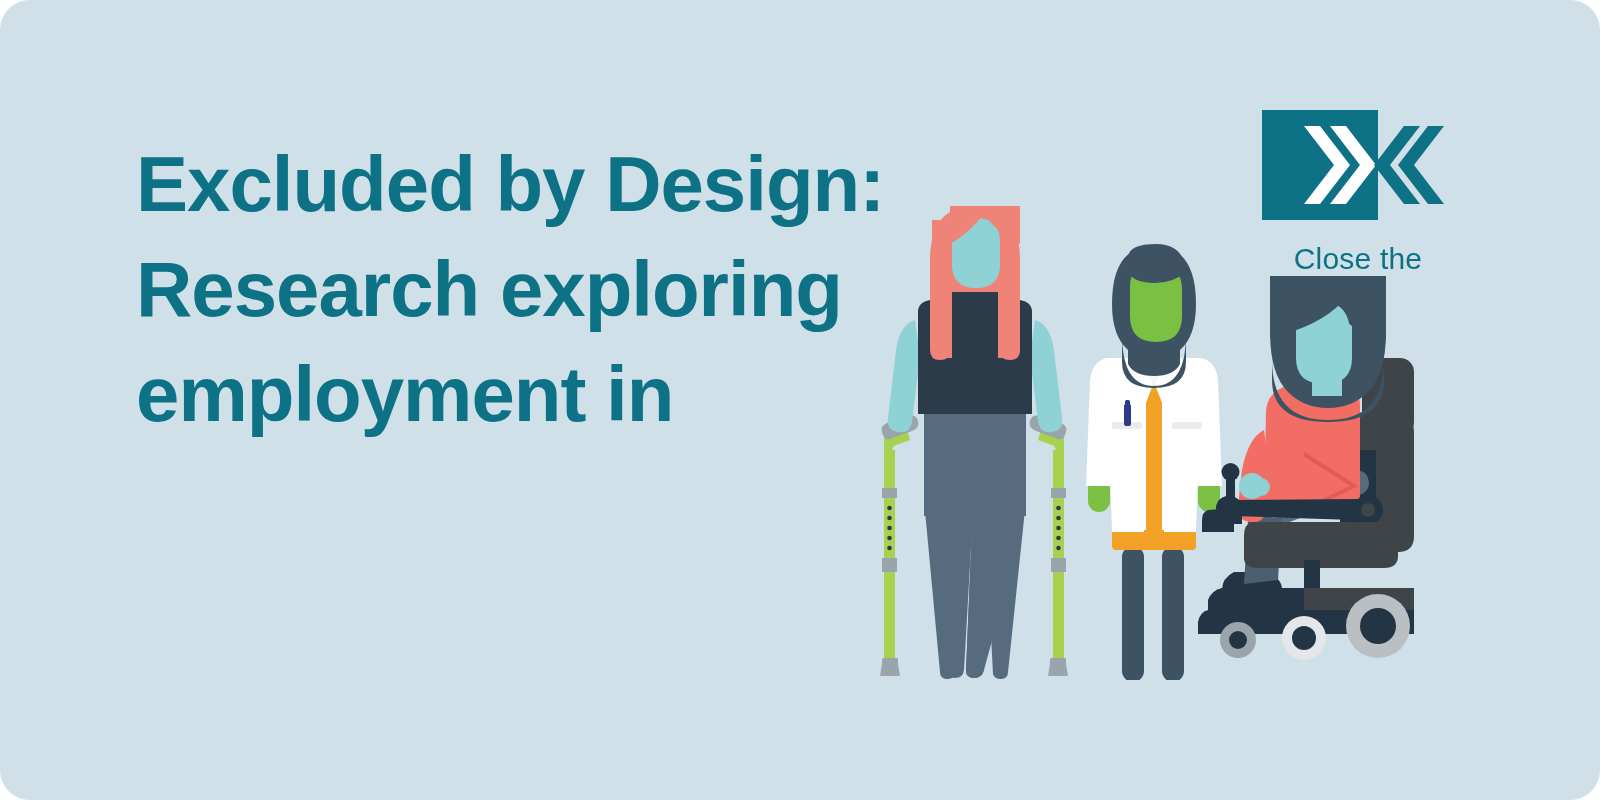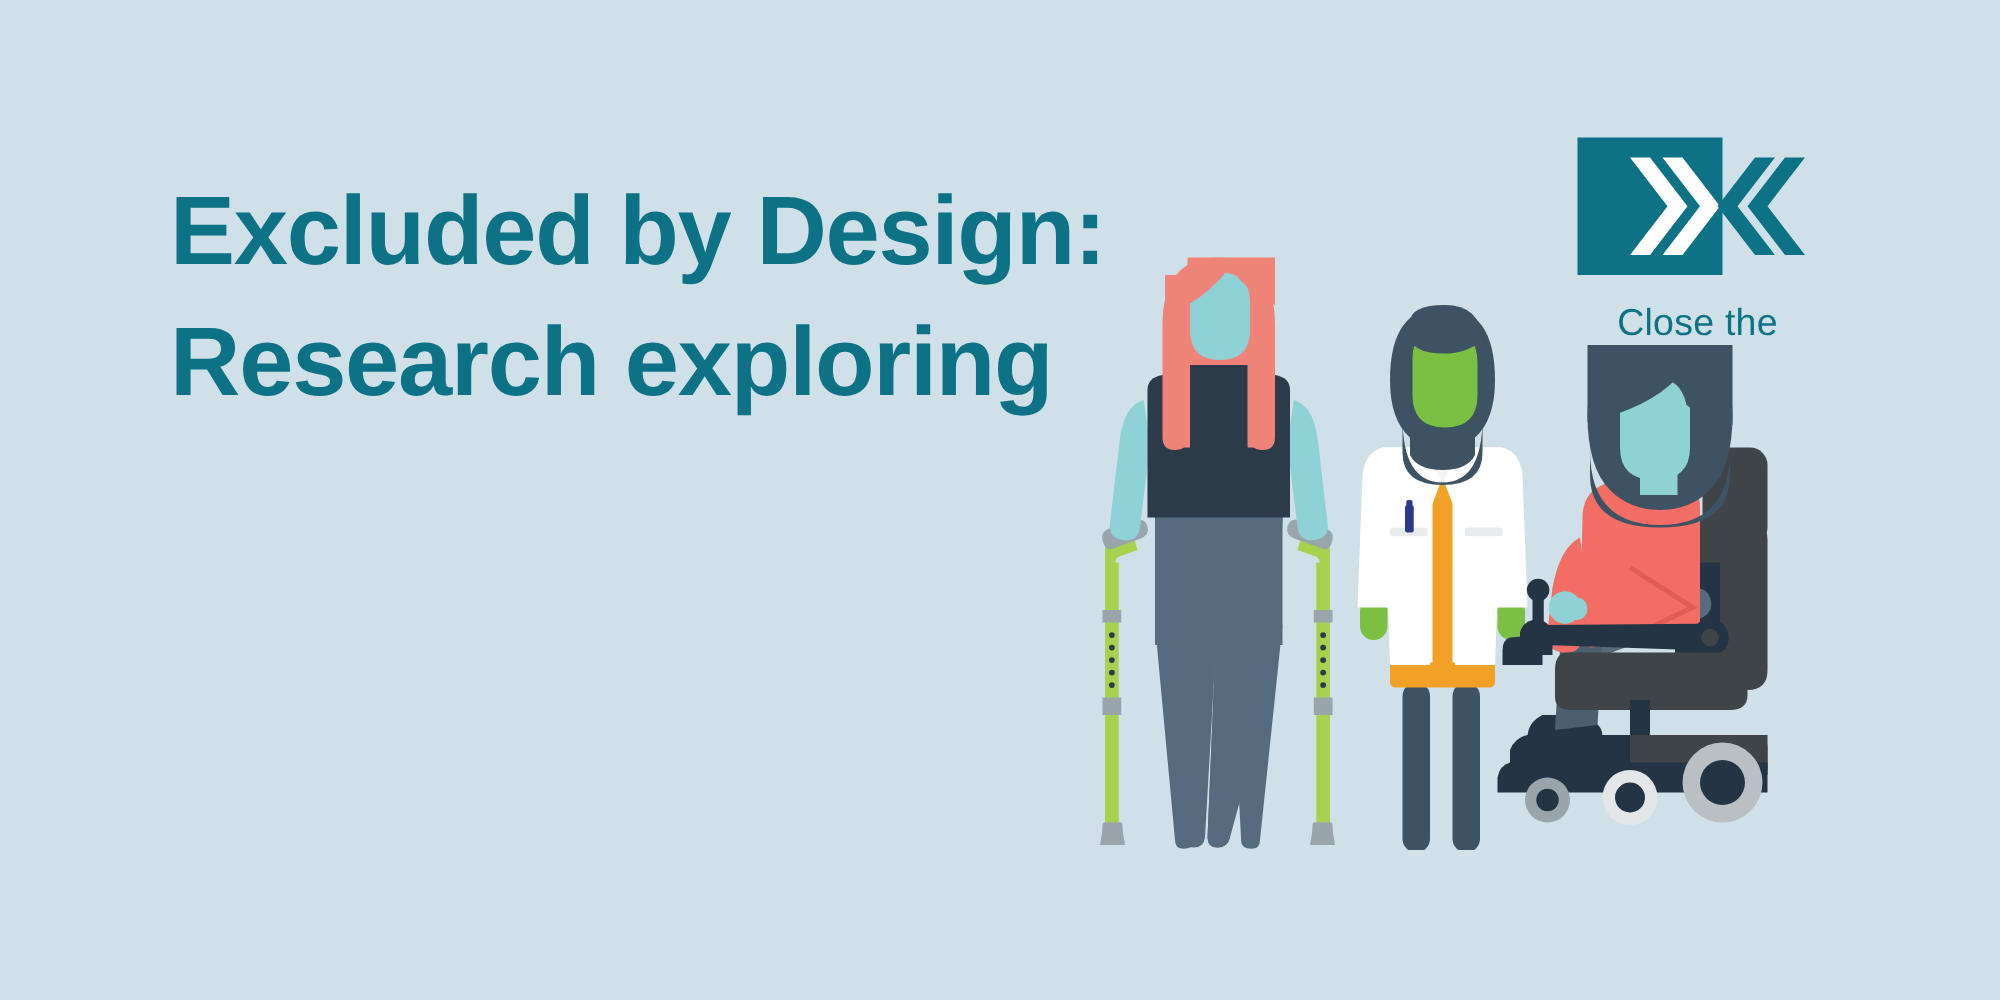--- a/index.html
+++ b/index.html
@@ -10,20 +10,21 @@
   }
   body {
     font-family: "Liberation Sans", sans-serif;
   }
   #banner {
     position: relative;
     width: 1600px;
     height: 800px;
     background: #cfe0e8;
     overflow: hidden;
+    border-radius: 30px;
   }
   #title-block {
     position: absolute;
     left: 136px;
     top: 132px;
     width: 800px;
   }
   .title-line {
     font-family: "Liberation Sans", sans-serif;
     font-weight: bold;
@@ -77,20 +78,21 @@
   }
 </style>
 </head>
 <body>
 
 <div id="banner">
 
   <div id="title-block">
     <div class="title-line">Excluded by Design:</div>
     <div class="title-line">Research exploring</div>
+    <div class="title-line">employment in</div>
   </div>
 
   <div id="logo-block">
     <div id="logo-mark">
       <div id="logo-square"></div>
       <svg class="chev" width="192" height="118" viewBox="0 0 192 118" style="left:0;top:0;">
 
         <polygon points="42,16 58,16 88,55 58,94 42,94 72,55" fill="#ffffff"></polygon>
         <polygon points="68,16 84,16 114,55 84,94 68,94 98,55" fill="#ffffff"></polygon>
 

